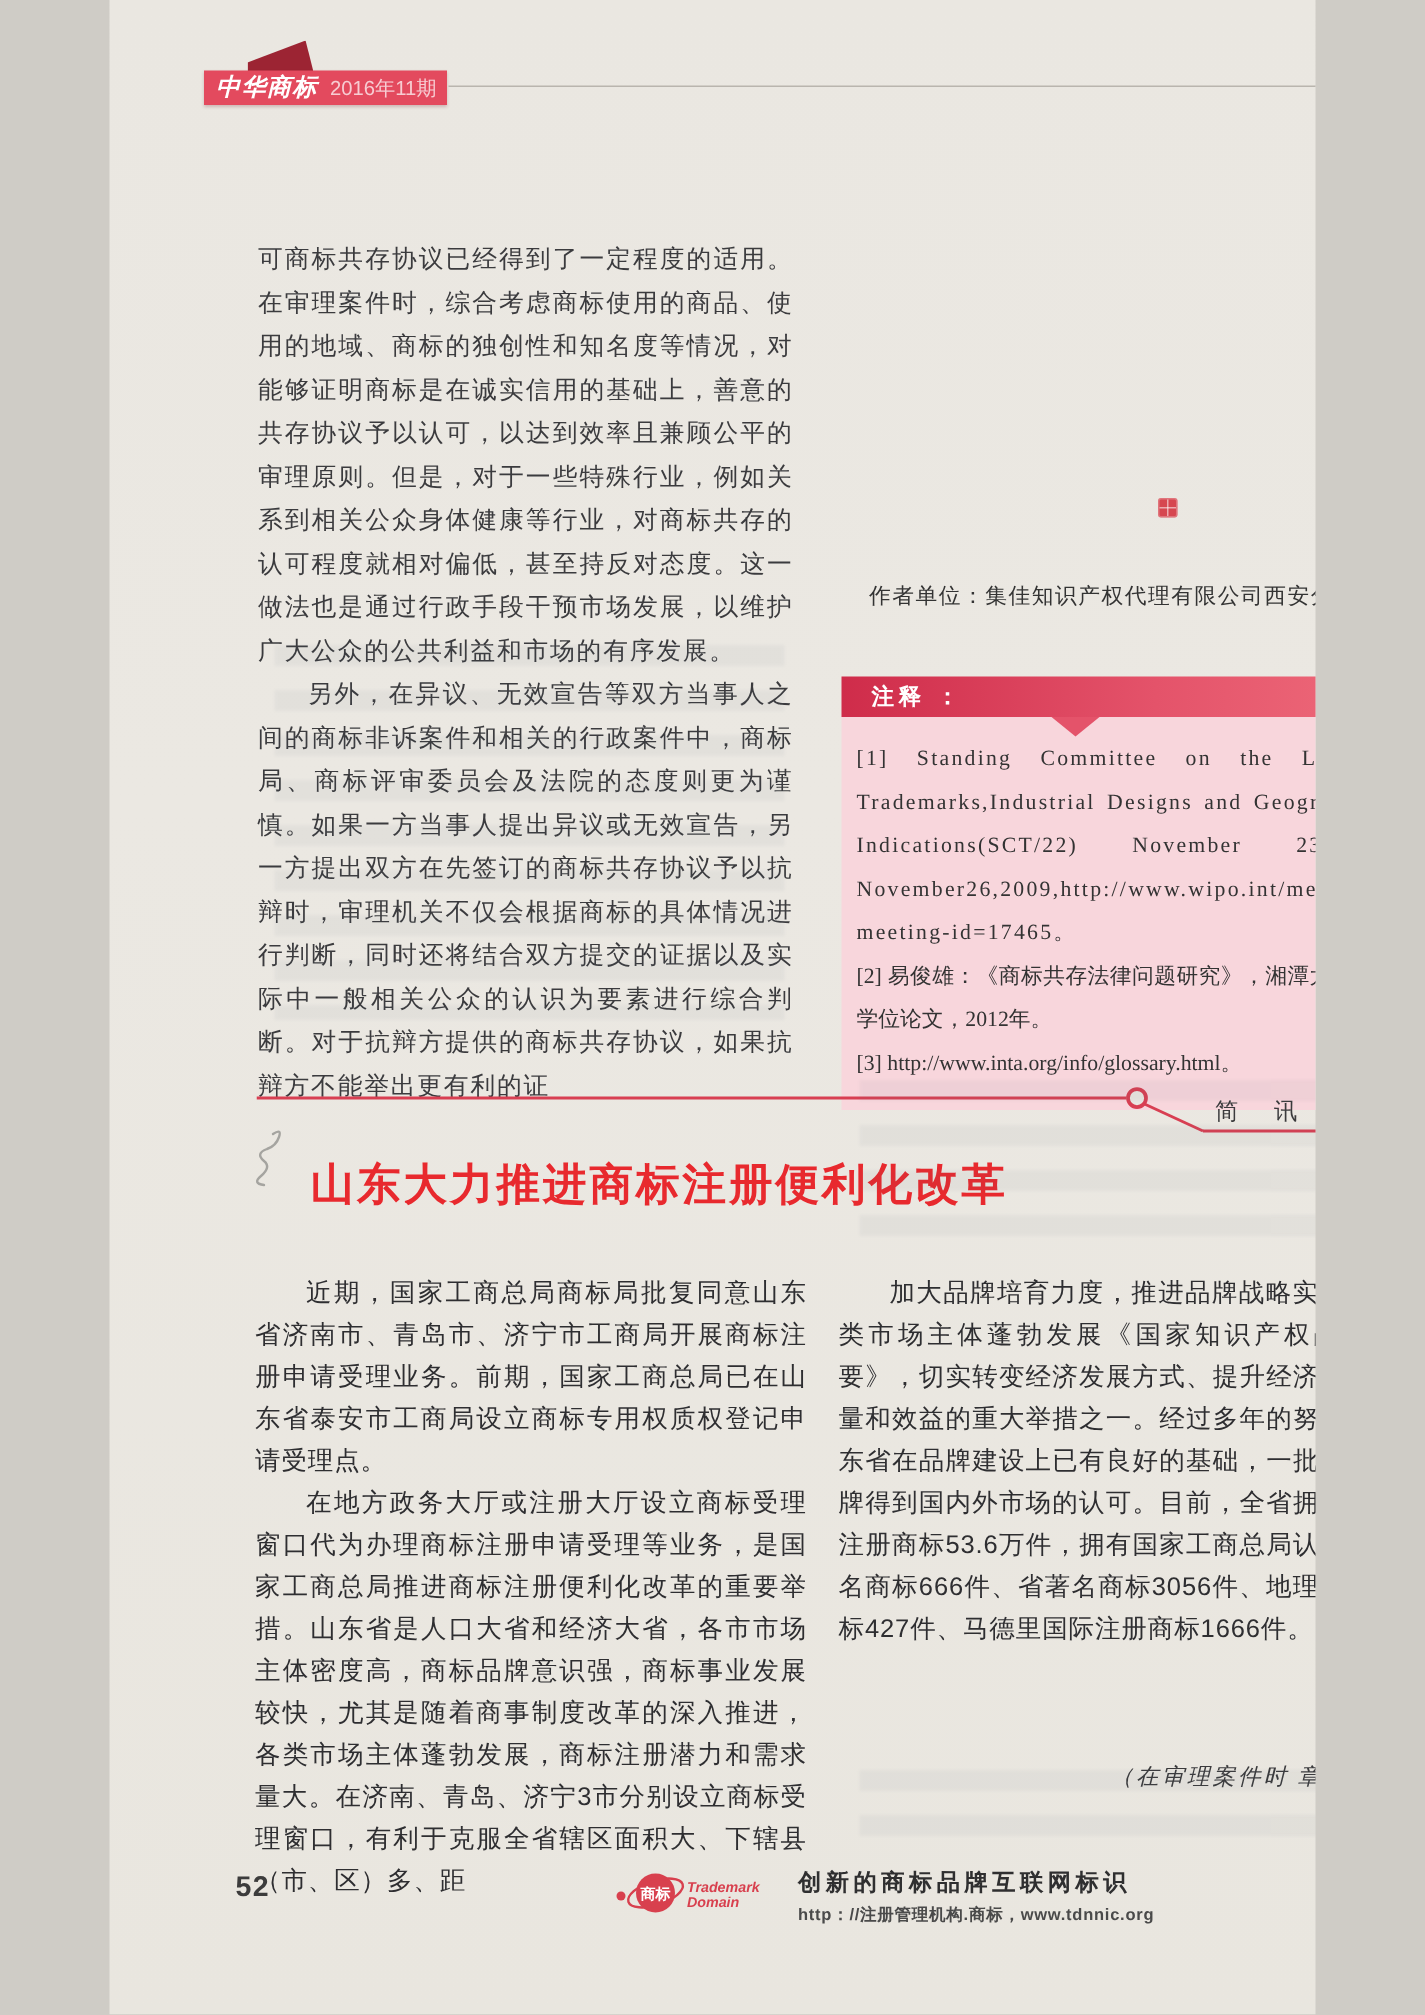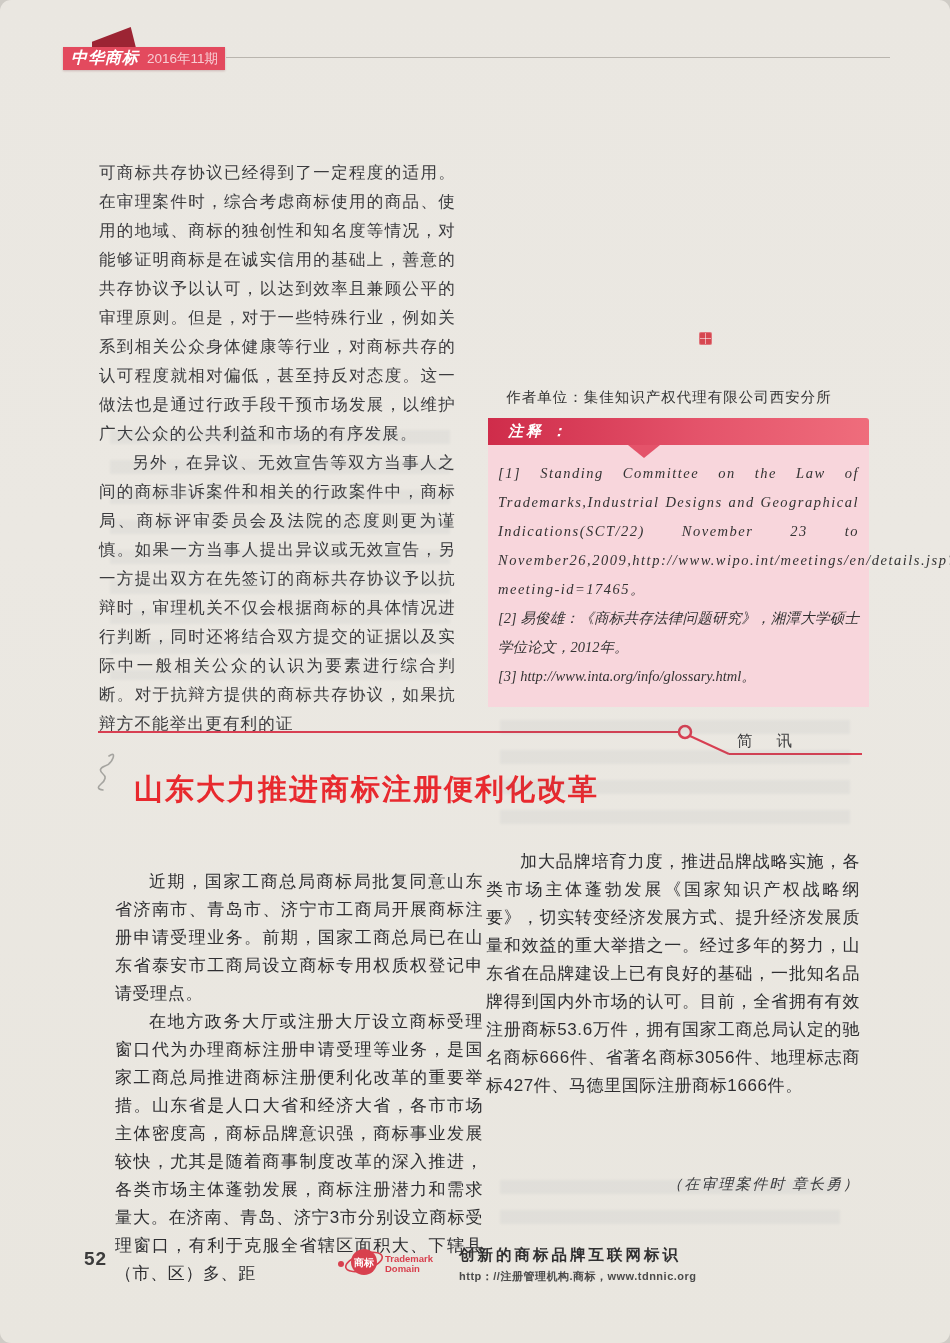--- a/index.html
+++ b/index.html
@@ -1,23 +1,22 @@
 <!DOCTYPE html>
 <html><head>
 <meta charset="utf-8">
 <style>
   * { margin:0; padding:0; box-sizing:border-box; }
   html,body { background:#cfccc6; }
   .page {
-    position:relative; width:950px; height:1343px; margin:0 auto;
+    position:relative; width:804px; height:1343px; margin:0 auto;
     background:linear-gradient(180deg,#eae7e1 0%, #ebe8e2 40%, #e9e6df 100%);
     overflow:hidden;
     font-family:"Liberation Serif","DejaVu Serif",serif;
     color:#3a3a3c;
-    border-radius:11px;
   }
   
   .fold {
     position:absolute; left:92px; top:27px; width:44px; height:21px;
     background:#9c2433;
     clip-path:polygon(0 70%, 88% 0, 100% 100%, 0 100%);
   }
   .masthead {
     position:absolute; left:63px; top:47px; width:162px; height:23px;
     background:#e34a5e; display:flex; align-items:center; padding:0 8px;
@@ -49,21 +48,21 @@
   .seal::after {
     content:""; position:absolute; left:1px; top:6px; width:11px; height:1px; background:rgba(255,255,255,.55);
   }
 
   .author-line {
     position:absolute; left:481px; top:388px; width:376px;
     font-size:14.5px; letter-spacing:1px; color:#333; text-align:center;
   }
 
   
-  .notes { position:absolute; left:488px; top:418px; width:381px;font-style:italic; }
+  .notes { position:absolute; left:488px; top:451px; width:381px; }
   .notes-bar {
     position:relative; height:27px;
     background:linear-gradient(90deg,#cf2c4a 0%, #e4536a 55%, #ef6d7c 100%);
     color:#fff; font-family:"Liberation Sans","DejaVu Sans",sans-serif;
     font-size:15px; font-weight:bold; letter-spacing:3px;
     display:flex; align-items:center; padding-left:20px;
     border-top-right-radius:3px;
   }
   .notes-notch {
     position:absolute; left:140px; top:27px; width:0; height:0;
@@ -87,39 +86,39 @@
   
   .pencil-mark { position:absolute; left:93px; top:750px; }
   .brief-title {
     position:absolute; left:134px; top:770px; width:560px;
     font-family:"Liberation Sans","DejaVu Sans",sans-serif;
     font-size:29px; font-weight:bold; letter-spacing:2px; color:#e8292e;
     white-space:nowrap;
   }
   .news { font-family:"Liberation Sans","DejaVu Sans",sans-serif;
           font-size:17px; line-height:28px; letter-spacing:0.6px; color:#2e2e31; }
-  .news-left  { left:97px;  top:868px; width:368px;margin-left:18px; }
+  .news-left  { left:97px;  top:848px; width:368px; }
   .news-right { left:486px; top:848px; width:374px; }
   .attribution {
     position:absolute; left:486px; top:1175px; width:374px;
     text-align:right; font-size:15px; letter-spacing:2px; color:#3a3a3c;
     font-family:"Liberation Serif","DejaVu Serif",serif; font-style:italic;
   }
 
   
   .page-number {
     position:absolute; left:84px; top:1248px;
     font-family:"Liberation Sans","DejaVu Sans",sans-serif;
     font-size:19px; font-weight:bold; letter-spacing:1px; color:#3c3c3c;
   }
   .footer-logo { position:absolute; left:333px; top:1243px; display:flex; align-items:center; }
   .logo-orbit { position:relative; width:58px; height:42px; }
   .logo-texts { margin-left:-6px; margin-right:10px; width:64px; }
   .logo-en {
-    color:#d8404e; font-size:9.5px; font-weight:bold;
+    color:#d8404e; font-size:9.5px; font-style:italic; font-weight:bold;
     font-family:"Liberation Sans","DejaVu Sans",sans-serif; line-height:10px;
   }
   .footer-text .slogan {
     font-family:"Liberation Sans","DejaVu Sans",sans-serif;
     font-size:15.5px; font-weight:bold; letter-spacing:3px; color:#2f2f30;
   }
   .footer-text .urlline {
     font-family:"Liberation Sans","DejaVu Sans",sans-serif;
     font-size:11px; font-weight:bold; letter-spacing:.5px; color:#4a4a4a; margin-top:3px;
   }

